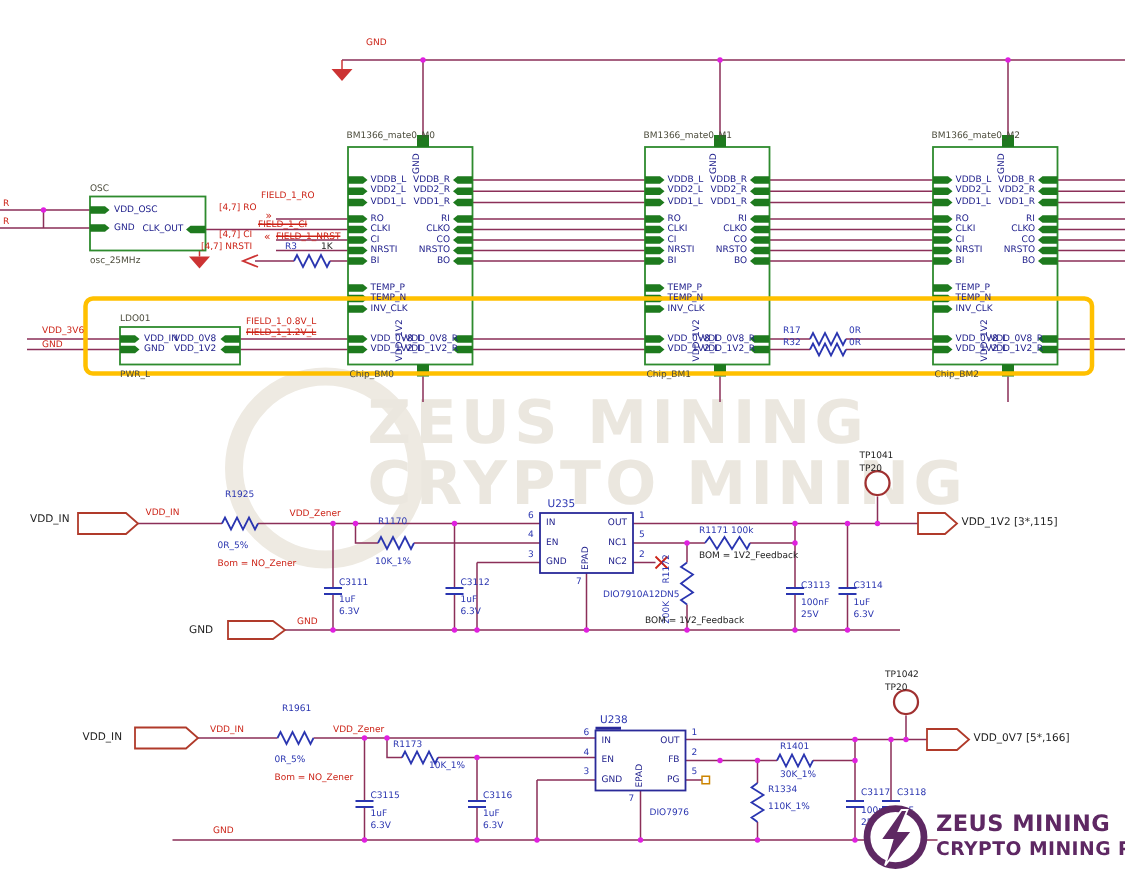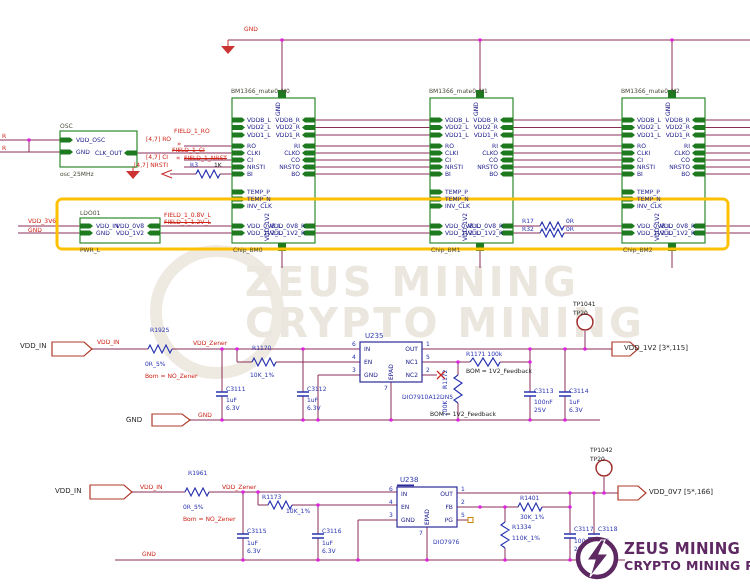--- a/index.html
+++ b/index.html
@@ -389,21 +389,21 @@
   <span class="t blue vt" style="left:448px;top:410px">200K</span>
   <span class="t dk" style="left:430px;top:411px">BOM = 1V2_Feedback</span>
   <span class="t blue" style="left:534px;top:388px">C3113</span>
   <span class="t blue" style="left:534px;top:399px">100nF</span>
   <span class="t blue" style="left:534px;top:407px">25V</span>
   <span class="t blue" style="left:569px;top:388px">C3114</span>
   <span class="t blue" style="left:569px;top:399px">1uF</span>
   <span class="t blue" style="left:569px;top:407px">6.3V</span>
   <span class="t dk" style="left:573px;top:301px">TP1041</span>
   <span class="t dk" style="left:573px;top:310px">TP20</span>
-  <span class="t dk f7" style="left:624px;top:345px">VDD_1V2  [3*,115]</span>
+  <span class="t dk f7" style="left:641px;top:345px">VDD_1V2  [3*,115]</span>
   <span class="t dk f7" style="left:126px;top:417px">GND</span>
   <span class="t red" style="left:198px;top:412px">GND</span>
 
   <span class="t dk f7" style="left:55px;top:488px">VDD_IN</span>
   <span class="t red" style="left:140px;top:484px">VDD_IN</span>
   <span class="t blue" style="left:188px;top:470px">R1961</span>
   <span class="t blue" style="left:183px;top:504px">0R_5%</span>
   <span class="t red" style="left:183px;top:516px">Bom = NO_Zener</span>
   <span class="t red" style="left:222px;top:484px">VDD_Zener</span>
   <span class="t blue" style="left:262px;top:494px">R1173</span>

